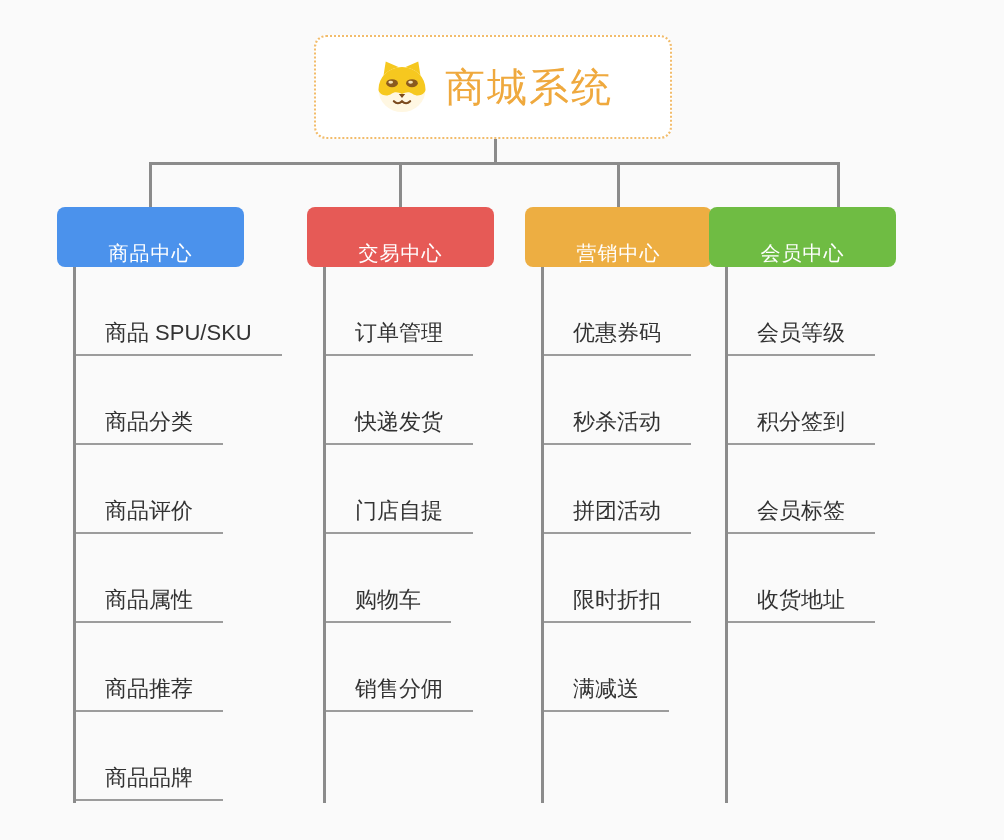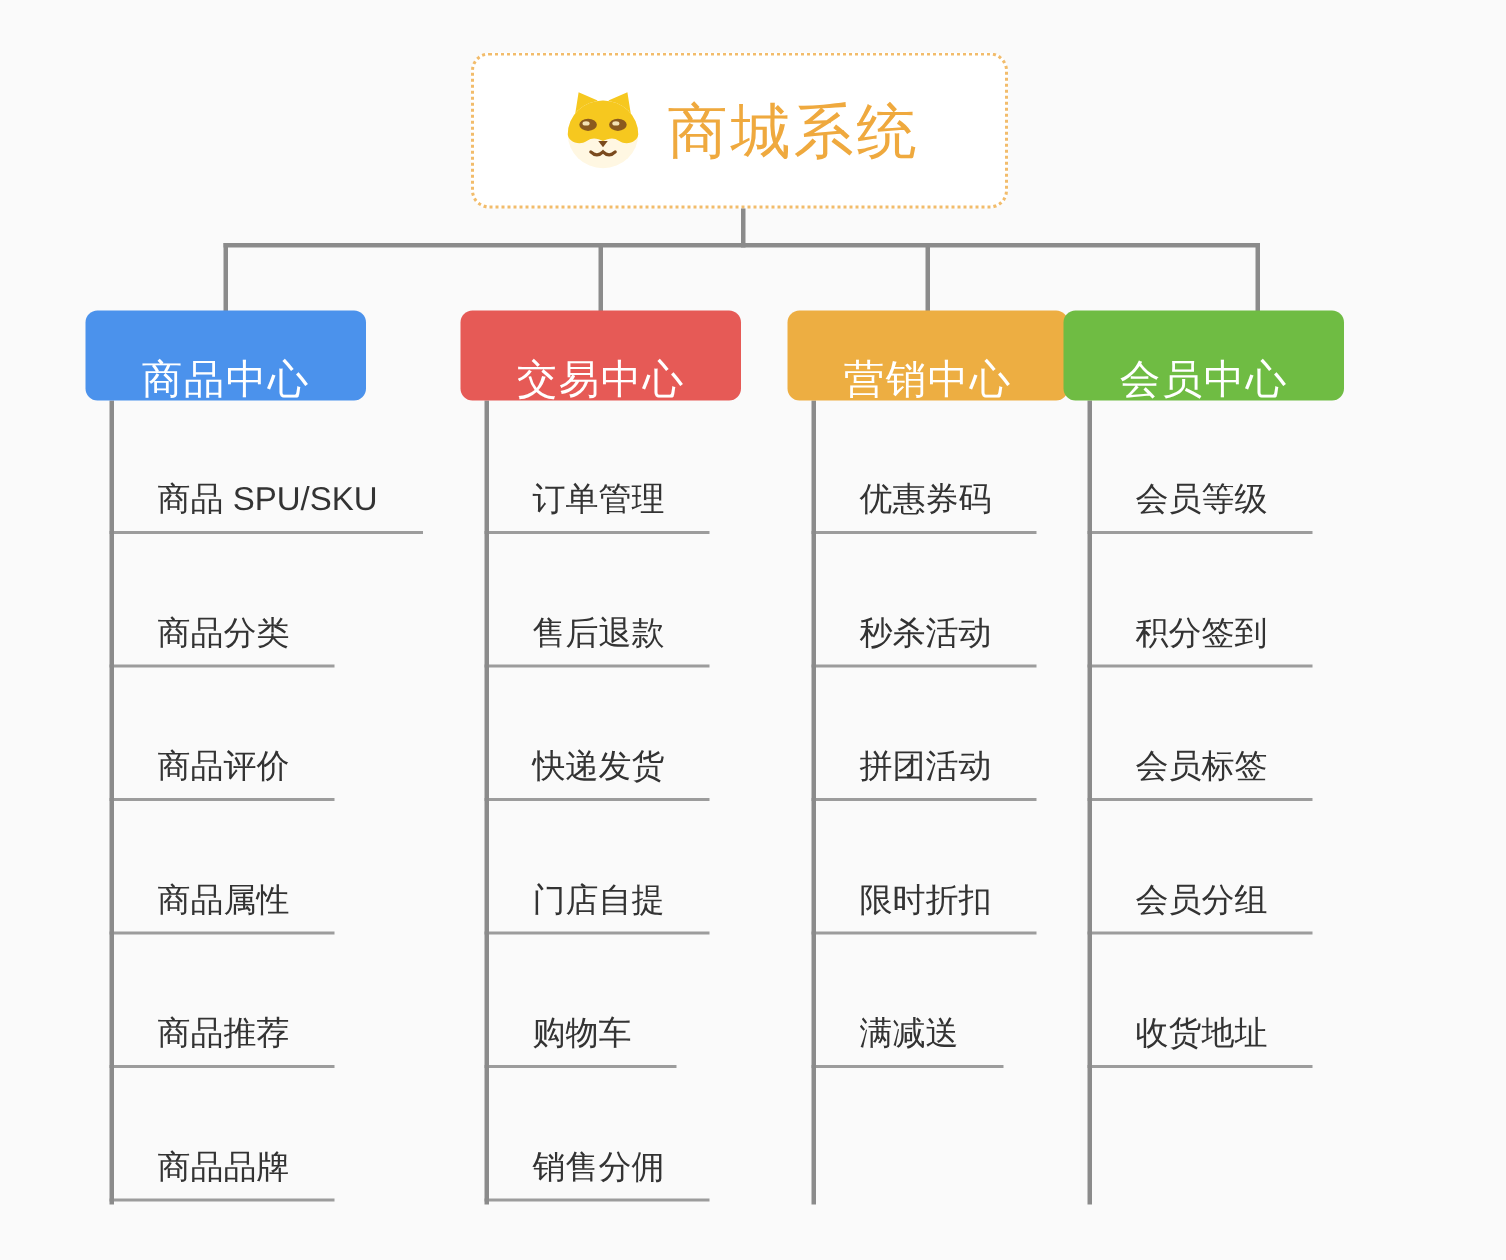--- a/index.html
+++ b/index.html
@@ -46,21 +46,21 @@
   .column { position: absolute; top: 207px; }
   .branch-box {
     position: relative;
     width: 187px; height: 60px;
     border-radius: 8px;
     display: flex; align-items: center; justify-content: center;
     z-index: 1;
   }
   .branch-label {
     color: #FFFFFF;
-    font-size: 27px;
+    font-size: 20px;
     letter-spacing: 1px;
     white-space: nowrap;
     margin-top: 32px;
   }
   .trunk {
     position: absolute;
     left: 16px; top: 60px;
     width: 3px; height: 536px;
     background: var(--connector, #8B8B8B);
   }
@@ -151,23 +151,20 @@
   <div class="column" style="left: 307px; text-align: right;">
     <div class="branch-box" style="background: rgb(230, 90, 86);">
       <span class="branch-label">交易中心</span>
     </div>
     <div class="trunk"></div>
     <ul class="items">
   <li class="item">
     <span class="item-label">订单管理</span>
   </li>
 
-  <li class="item">
-    <span class="item-label">售后退款</span>
-  </li>
 
   <li class="item">
     <span class="item-label">快递发货</span>
   </li>
 
   <li class="item">
     <span class="item-label">门店自提</span>
   </li>
 
   <li class="item">
@@ -221,23 +218,20 @@
   </li>
 
   <li class="item">
     <span class="item-label">积分签到</span>
   </li>
 
   <li class="item">
     <span class="item-label">会员标签</span>
   </li>
 
-  <li class="item">
-    <span class="item-label">会员分组</span>
-  </li>
 
   <li class="item">
     <span class="item-label">收货地址</span>
   </li>
 </ul>
   </div>
 </div>
 </div>
 
 </body></html>

